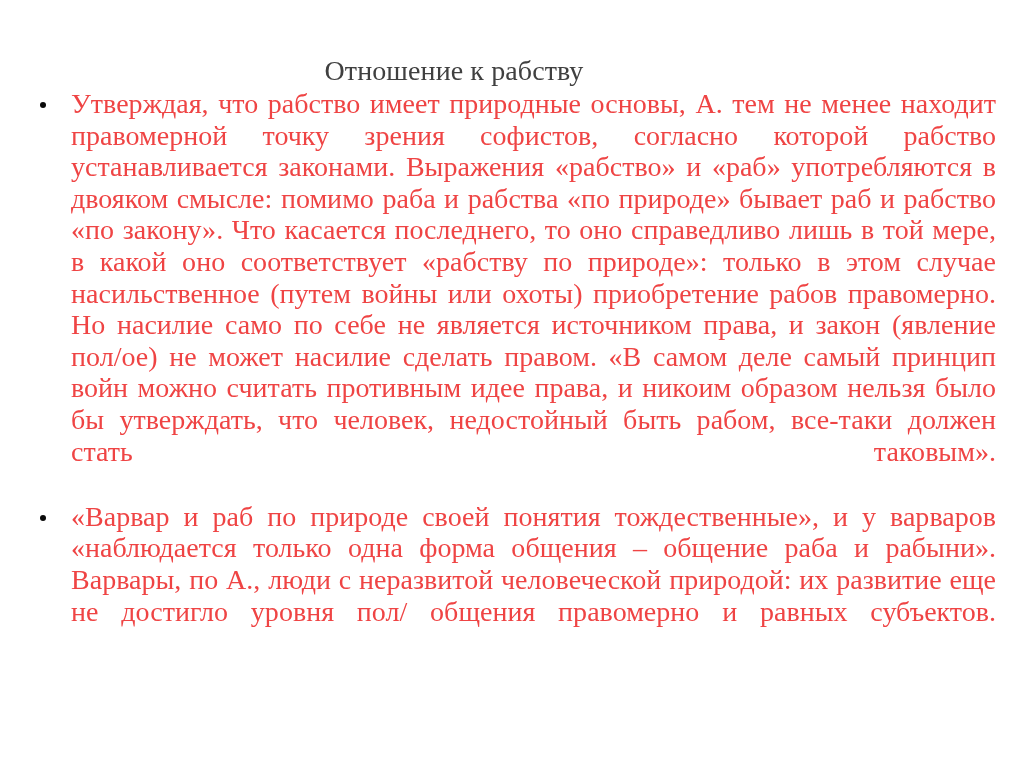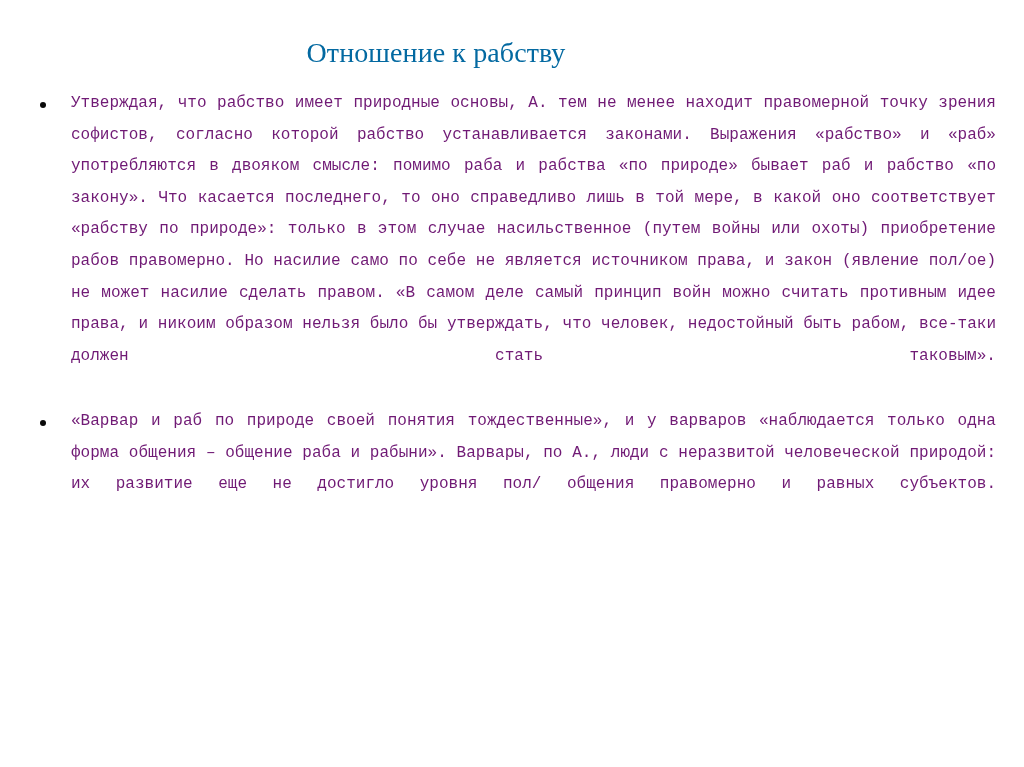--- a/index.html
+++ b/index.html
@@ -24,45 +24,44 @@
   .slide-title {
     position: absolute;
     left: 0;
     top: 36px;
     width: 872px;
     text-align: center;
     font-size: 28px;
     line-height: 34px;
     font-weight: normal;
     letter-spacing: 0.1px;
-    color: #0369a1;
-    margin: 0;
+    color: #404040;
+    margin: 18px;
   }
   .body-area {
     position: absolute;
     left: 28px;
     top: 88px;
     width: 968px;
   }
   ul.bullet-list {
     list-style: none;
     margin: 0;
     padding: 0;
   }
   li.bullet-item {
     position: relative;
     padding-left: 43px;
     margin: 0 0 0 0;
-    font-size: 16px;
+    font-size: 28px;
     line-height: 31.6px;
     text-align: justify;
     text-justify: inter-word;
-    color: #701a75;
+    color: #ef4444;
     letter-spacing: 0.02px;
-    font-family: Liberation Mono, monospace;
   }
   li.bullet-item + li.bullet-item {
     margin-top: 2px;
   }
   li.bullet-item::before {
     content: "";
     position: absolute;
     left: 12px;
     top: 14px;
     width: 6px;

